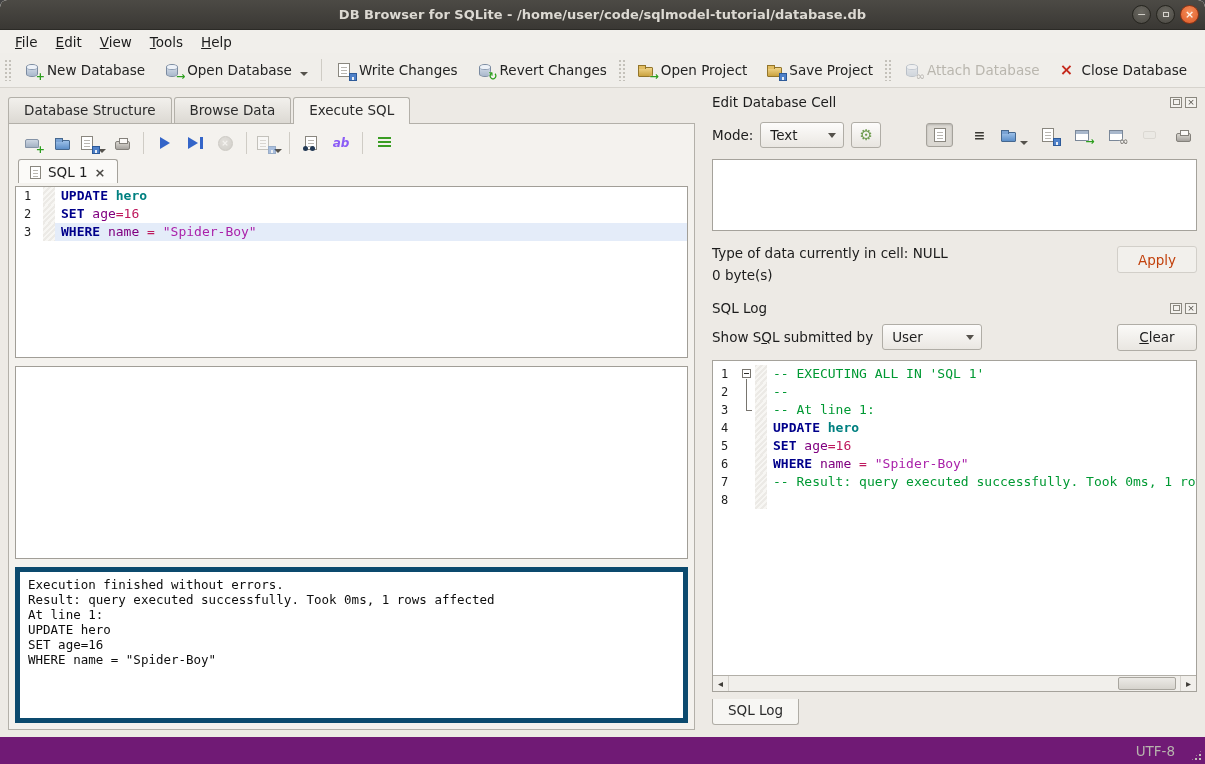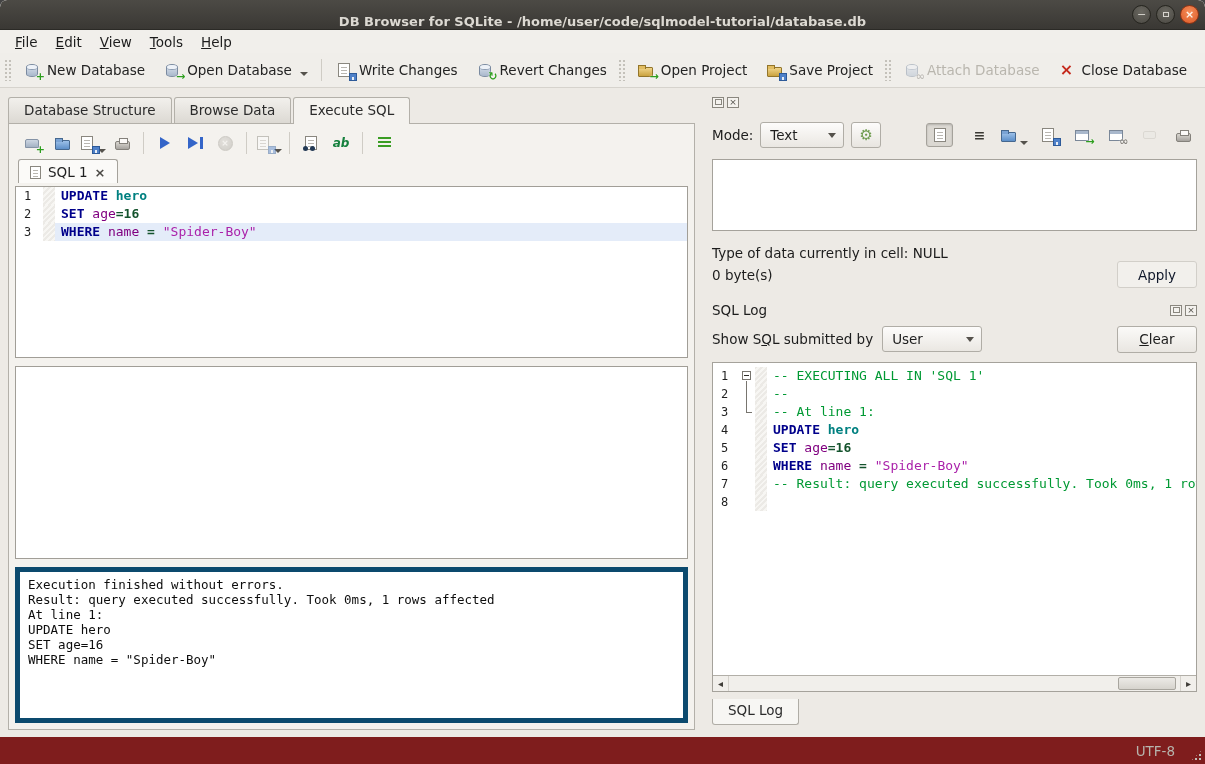--- a/index.html
+++ b/index.html
@@ -3,21 +3,21 @@
 <meta charset="utf-8">
 <style>
   * { margin:0; padding:0; box-sizing:border-box; }
   html,body { width:1205px; height:764px; background:#444; }
   body { font-family:"DejaVu Sans", sans-serif; font-size:13.5px; color:#1f1f1f; }
   .app { position:relative; width:1205px; height:764px; background:#edeae5; overflow:hidden; border-radius:7px 7px 0 0; }
 
   
   .titlebar { position:absolute; top:0; left:0; right:0; height:30px;
     background:linear-gradient(#4c4a45,#3a3834); border-bottom:1px solid #2b2a26;
-    border-radius:7px 7px 0 0; display:flex; align-items:flex-end; justify-content:center; }
+    border-radius:7px 7px 0 0; display:flex; align-items:center; justify-content:center; }
   .win-title { color:#dcd9d2; font-weight:bold; font-size:13px; }
   .win-controls { position:absolute; right:6px; top:5px; display:flex; gap:5px; }
   .wbtn { width:19px; height:19px; border-radius:50%; border:1px solid #26251f;
     background:radial-gradient(circle at 50% 35%, #6a6861, #4a4842); display:flex; align-items:center; justify-content:center;
     color:#d8d5cf; font-size:11px; line-height:1; }
   .wbtn .sq { width:6px; height:5px; border:1px solid #d8d5cf; display:block; }
   .wbtn.close { background:radial-gradient(circle at 50% 35%, #f58c58, #dd5a27); border-color:#8f3415; color:#fdf2e8; font-weight:bold; }
 
   
   .menubar { position:absolute; top:30px; left:0; right:0; height:23px; background:#f1efeb;
@@ -67,21 +67,21 @@
     background:radial-gradient(circle at 40% 35%, #cecbc5, #a5a29b); color:#f4f3f0; font-size:9px; font-weight:bold;
     display:flex; align-items:center; justify-content:center; }
   .bdg { position:absolute; right:-4px; bottom:-4px; font-size:11px; font-weight:bold; line-height:1; font-style:normal; }
   .bdg.green { color:#2e9e1e; text-shadow:0 0 2px #fff; }
   .bdg.gray { color:#84817b; text-shadow:0 0 2px #fff; }
   .bdg-floppy { position:absolute; right:-4px; bottom:-3px; width:8px; height:8px;
     background:#4f81c9; border:1px solid #2d5a99; }
   .bdg-floppy::before { content:''; position:absolute; left:2px; right:2px; bottom:0; height:3px; background:#e8eef6; }
   .bdg-binoc { position:absolute; left:1px; bottom:0; width:5px; height:5px; border-radius:50%;
     background:#233a55; box-shadow:7px 0 0 #233a55; }
-  .abic { font-weight:bold; font-style:italic; color:#15803d; font-size:12px; }
+  .abic { font-weight:bold; font-style:italic; color:#8b5cf6; font-size:12px; }
   .fmtic { width:13px; height:12px;
     background:linear-gradient(#3a9d23 0 2px, transparent 2px 4px, #3a9d23 4px 6px, transparent 6px 8px, #3a9d23 8px 10px, transparent 10px 12px); }
   .crossic { color:#c5291c; font-weight:bold; font-size:16px; line-height:1; }
   .gearic { color:#6f9c4f; font-size:15px; line-height:1; }
   .wrapic { color:#3a3833; font-weight:bold; font-size:14px; line-height:1; }
 
   
   .main { position:absolute; top:88px; left:0; right:0; bottom:27px; background:#edeae5; }
 
   
@@ -114,21 +114,21 @@
   .fm.end::before { content:''; position:absolute; left:6px; top:0; width:5px; height:9px;
     border-left:1px solid #78756f; border-bottom:1px solid #78756f; }
   .hatch { width:12px; flex:none; background:repeating-linear-gradient(135deg,#eceae6 0 2px,#f7f6f3 2px 4px); }
   .codeln { flex:1; padding-left:6px; white-space:pre; overflow:hidden; color:#000; }
   .code-row.hl .codeln { background:#e4ecf9; }
   .tok-kw { color:var(--kw,#00008b); font-weight:bold; }
   .tok-tbl { color:var(--tbl,#008080); font-weight:bold; }
   .tok-fld { color:var(--fld,#800080); }
   .tok-str { color:var(--str,#aa22aa); }
   .tok-cmt { color:var(--cmt,#009933); }
-  .tok-pl { color:#14532d;font-weight:bold; }
+  .tok-pl { color:#be185d; }
 
   .vsplit { height:8px; flex:none; position:relative; }
   .vsplit::after { content:''; position:absolute; left:50%; top:3px; width:40px; margin-left:-20px; height:2px;
     background-image:radial-gradient(#a8a59e 1px, transparent 1.1px); background-size:5px 2px; }
   .results { flex:1; border:1px solid #a19e97; background:#fff; }
   .execlog { height:156px; flex:none; border:5px solid #0c4a6e; background:#fff;
     font-family:"DejaVu Sans Mono", monospace; font-size:12.5px; line-height:15px; white-space:pre;
     padding:5px 8px; color:#0d0d0d; overflow:hidden; }
 
   
@@ -152,21 +152,21 @@
   .cellbtn { width:27px; height:24px; display:flex; align-items:center; justify-content:center; position:relative; border-radius:3px; }
   .cellbtn.pressed { background:#dbd8d2; border:1px solid #a5a29b; box-shadow:inset 0 1px 2px rgba(0,0,0,.18); margin-right:6px; }
 
   .cellbox { height:72px; flex:none; margin-top:9px; border:1px solid #a5a29b; display:flex; background:#fff; }
   .cellgut { width:64px; flex:none; background:#ebe8e3; padding:2px 0 0 7px; color:#111; }
   .cellbody { flex:1; background:#fff; }
   .cellinfo-row { display:flex; align-items:flex-start; margin-top:11px; flex:none; }
   .cellinfo { flex:1; line-height:22px; color:#1c1c1c; }
   .btn { min-width:80px; height:27px; border:1px solid #b0ada6; border-radius:3px;
     background:linear-gradient(#fbfaf8,#e9e6e1); display:flex; align-items:center; justify-content:center; color:#1c1c1c; }
-  .btn.disabled { color:#0f172a; background:#f2f0ec; border-color:#d2cfc9; margin-top:19px; }
+  .btn.disabled { color:#c2410c; background:#f2f0ec; border-color:#d2cfc9; margin-top:4px; }
   .btn u { text-decoration:underline; }
 
   .hsplit { height:12px; flex:none; position:relative; }
   .hsplit::after { content:''; position:absolute; left:50%; top:5px; width:40px; margin-left:-20px; height:2px;
     background-image:radial-gradient(#a8a59e 1px, transparent 1.1px); background-size:5px 2px; }
 
   .log-controls { display:flex; align-items:center; gap:9px; height:32px; margin:3px 0 7px; flex:none; }
   .logbox { flex:1; border:1px solid #a5a29b; background:#fff; display:flex; flex-direction:column; overflow:hidden; }
   .logcode { flex:1; font-family:"DejaVu Sans Mono", monospace; font-size:13px; padding-top:4px; overflow:hidden; }
   .hscroll { height:16px; flex:none; border-top:1px solid #b2afa8; background:#f1efeb; position:relative; }
@@ -176,21 +176,21 @@
   .sbarrow.right { right:0; border-left:1px solid #d4d1cb; }
   .sbthumb { position:absolute; top:1px; height:13px; right:20px; width:58px;
     background:linear-gradient(#eceae6,#d6d3cd); border:1px solid #a8a59e; border-radius:2px; }
 
   .bottom-tabs { height:30px; flex:none; display:flex; align-items:flex-start; margin-top:8px; }
   .btab { padding:3px 15px 4px; background:linear-gradient(#eceae5,#d8d5cf); border:1px solid #b0ada6; border-top:none;
     border-radius:0 0 3px 3px; margin-right:2px; color:#2b2b2b;margin-top:44px; }
   .btab.active { background:#f7f6f3; padding-bottom:6px; margin-top:-1px; position:relative; z-index:2; }
 
   
-  .statusbar { position:absolute; left:0; right:0; bottom:0; height:27px; background:#7f1d1d;
+  .statusbar { position:absolute; left:0; right:0; bottom:0; height:27px; background:#701a75;
     display:flex; align-items:center; justify-content:flex-end; }
   .enc { color:#b7b4ad; margin-right:30px; }
   .gripc { position:absolute; right:2px; bottom:2px; width:13px; height:13px;
     background-image:radial-gradient(#c2bfb8 1px, transparent 1.2px); background-size:4px 4px;
     clip-path:polygon(100% 0, 100% 100%, 0 100%); }
 </style>
 </head>
 <body>
 
 <div class="app">
@@ -397,20 +397,21 @@
 At line 1:
 UPDATE hero
 SET age=16
 WHERE name = "Spider-Boy"</div>
       </div>
     </div>
 
     <div class="right-panel">
 
       <div class="dock-title">
+        <span class="t">Edit Database Cell</span>
         <span class="dock-btns">
           <span class="dock-ic float"></span>
           <span class="dock-ic">×</span>
         </span>
       </div>
 
       <div class="mode-row">
         <span class="lbl">Mode:</span>
         <span class="combo w86">
           <span>Text</span>

